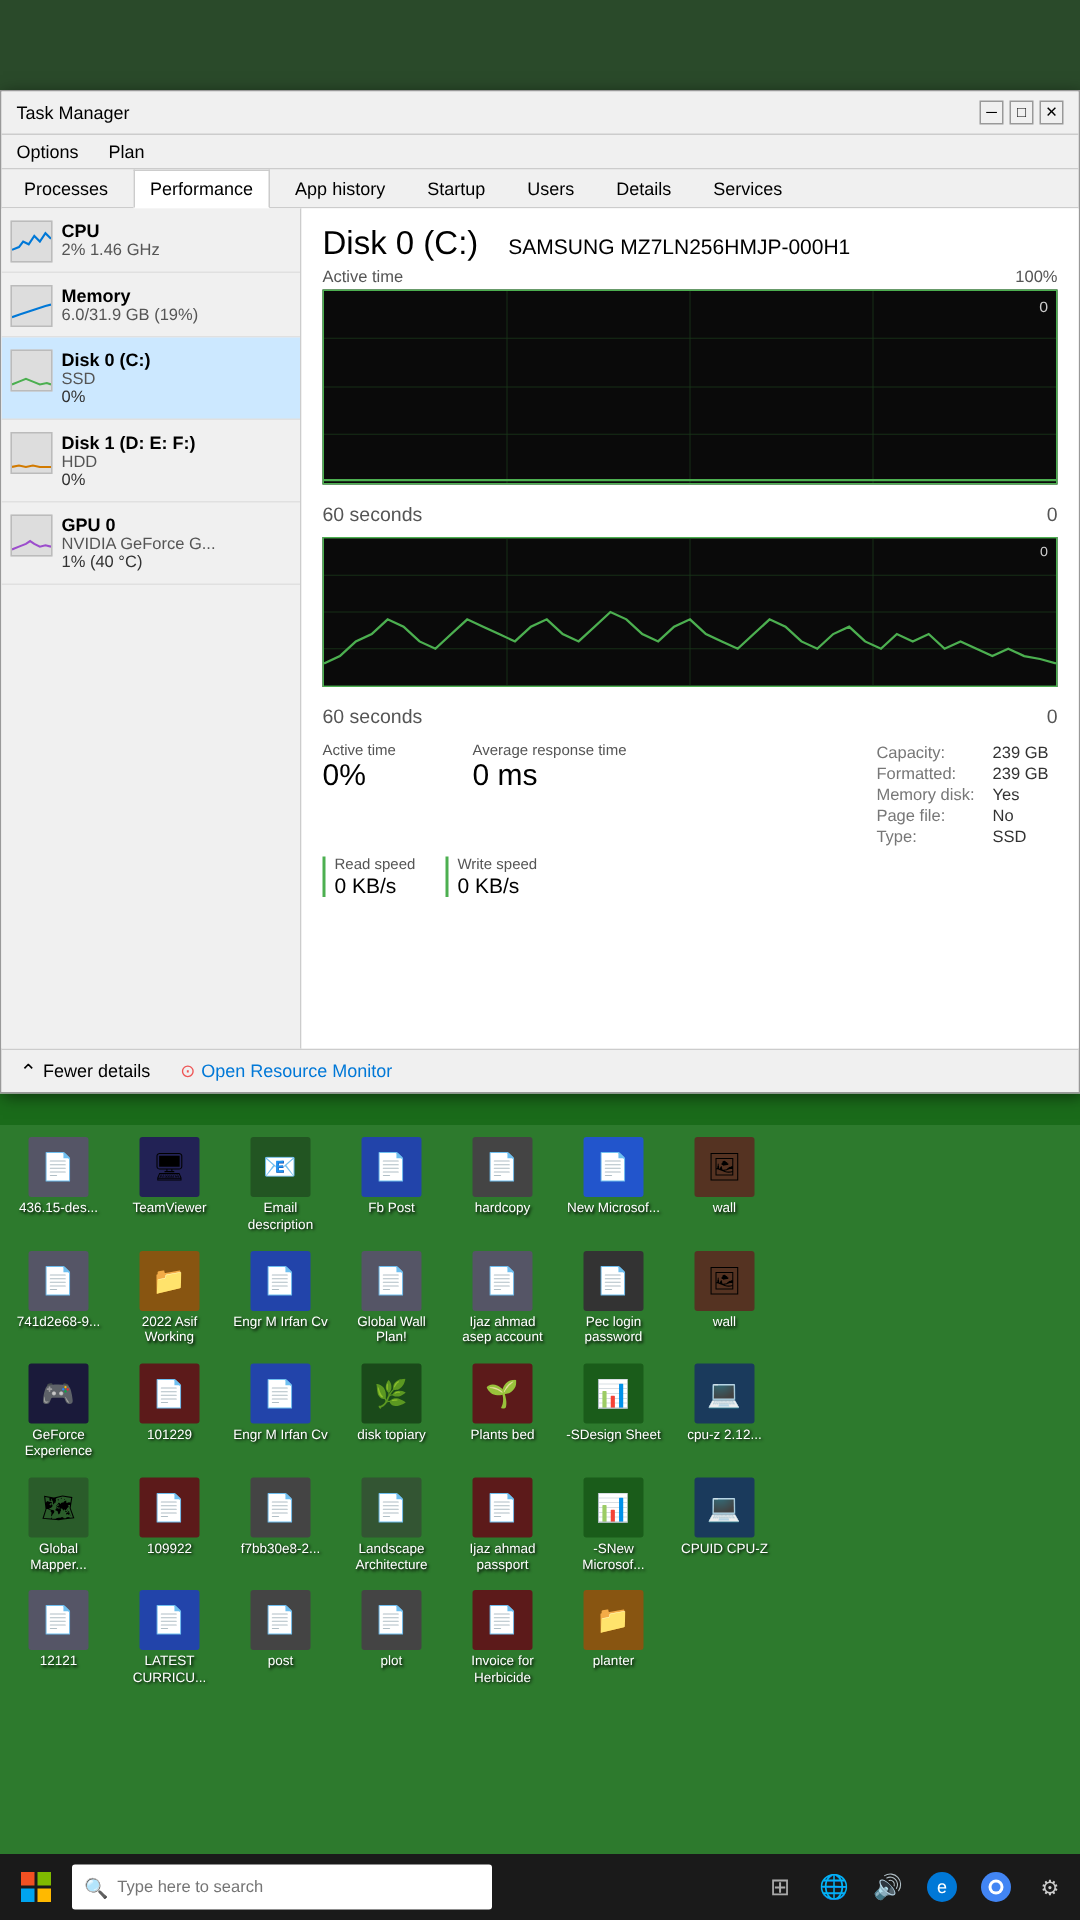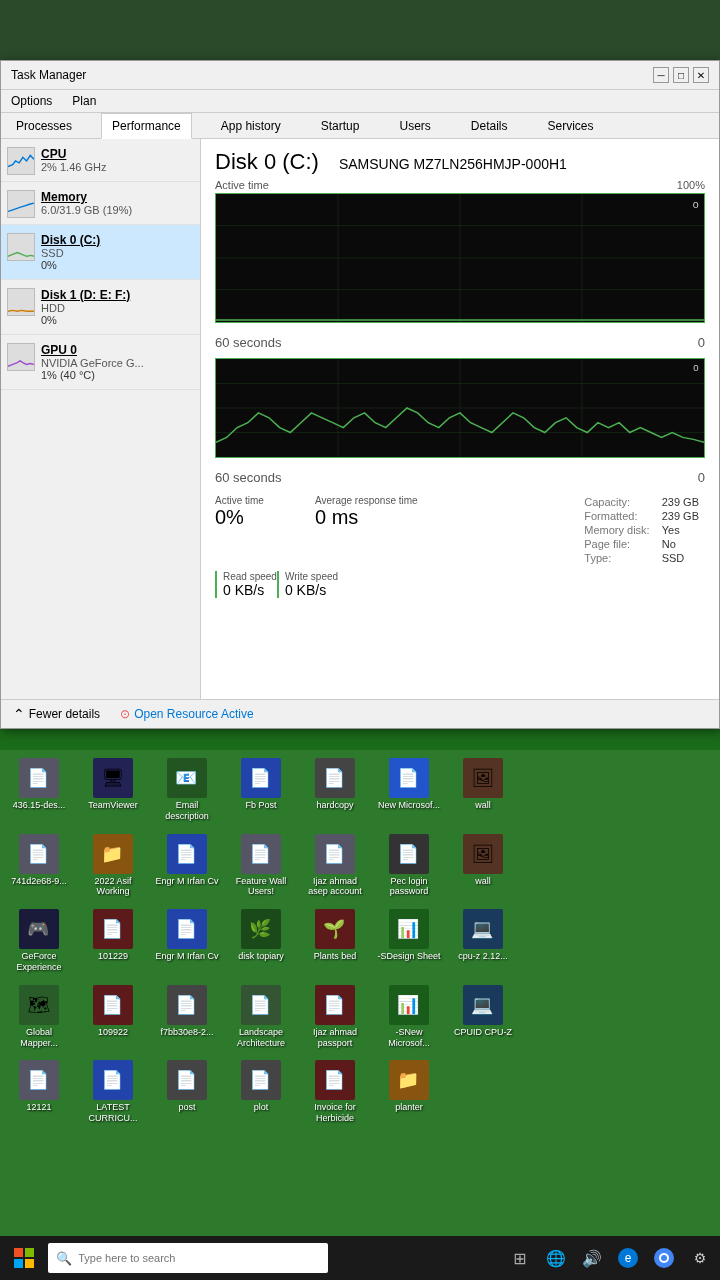--- a/index.html
+++ b/index.html
@@ -69,21 +69,21 @@
       color: #000;
       cursor: pointer;
       padding: 2px 4px;
     }
 
     .tab-bar {
       display: flex;
       padding: 0 4px;
       background: #f0f0f0;
       border-bottom: 1px solid #ccc;
-      gap: 18px;
+      gap: 6px;
       align-items: flex-end;
     }
 
     .tab-item {
       font-size: 12px;
       color: #000;
       cursor: pointer;
       padding: 5px 10px;
       border: 1px solid transparent;
       border-bottom: none;
@@ -128,21 +128,20 @@
       position: absolute;
       left: 6px;
       top: 8px;
       border: 1px solid #bbb;
     }
 
     .sidebar-item .item-name {
       font-size: 12px;
       font-weight: bold;
       color: #000;
-      text-decoration: underline;
     }
 
     .sidebar-item .item-sub {
       font-size: 11px;
       color: #555;
     }
 
     .sidebar-item .item-val {
       font-size: 11px;
       color: #333;
@@ -274,20 +273,21 @@
       font-weight: 300;
       color: #000;
     }
 
     .stat-value.small {
       font-size: 14px;
     }
 
     .read-write-row {
       display: flex;
+      gap: 20px;
       margin-top: 6px;
     }
 
     .read-write-item {
       border-left: 2px solid #4CAF50;
       padding-left: 6px;
     }
 
     .right-stats {
       margin-left: auto;
@@ -650,21 +650,21 @@
     </div>
   </div>
 
   <div class="bottom-bar">
     <div class="fewer-details-btn">
       <span style="font-size:14px;">⌃</span>
       <span>Fewer details</span>
     </div>
     <div class="open-monitor-btn">
       <span style="color:#e55;">⊙</span>
-      <span>Open Resource Active</span>
+      <span>Open Resource Monitor</span>
     </div>
   </div>
 </div>
 
 <div class="desktop-area">
   <div class="desktop-row">
     <div class="desktop-icon">
       <div class="icon-img" style="background:#556;">📄</div>
       <span class="icon-label">436.15-des...</span>
     </div>
@@ -701,21 +701,21 @@
     <div class="desktop-icon">
       <div class="icon-img" style="background:#885511;">📁</div>
       <span class="icon-label">2022 Asif Working</span>
     </div>
     <div class="desktop-icon">
       <div class="icon-img" style="background:#2244aa;">📄</div>
       <span class="icon-label">Engr M Irfan Cv</span>
     </div>
     <div class="desktop-icon">
       <div class="icon-img" style="background:#556;">📄</div>
-      <span class="icon-label">Feature Wall Users!</span>
+      <span class="icon-label">Global Wall Plan!</span>
     </div>
     <div class="desktop-icon">
       <div class="icon-img" style="background:#556;">📄</div>
       <span class="icon-label">Ijaz ahmad asep account</span>
     </div>
     <div class="desktop-icon">
       <div class="icon-img" style="background:#333;">📄</div>
       <span class="icon-label">Pec login password</span>
     </div>
     <div class="desktop-icon">

